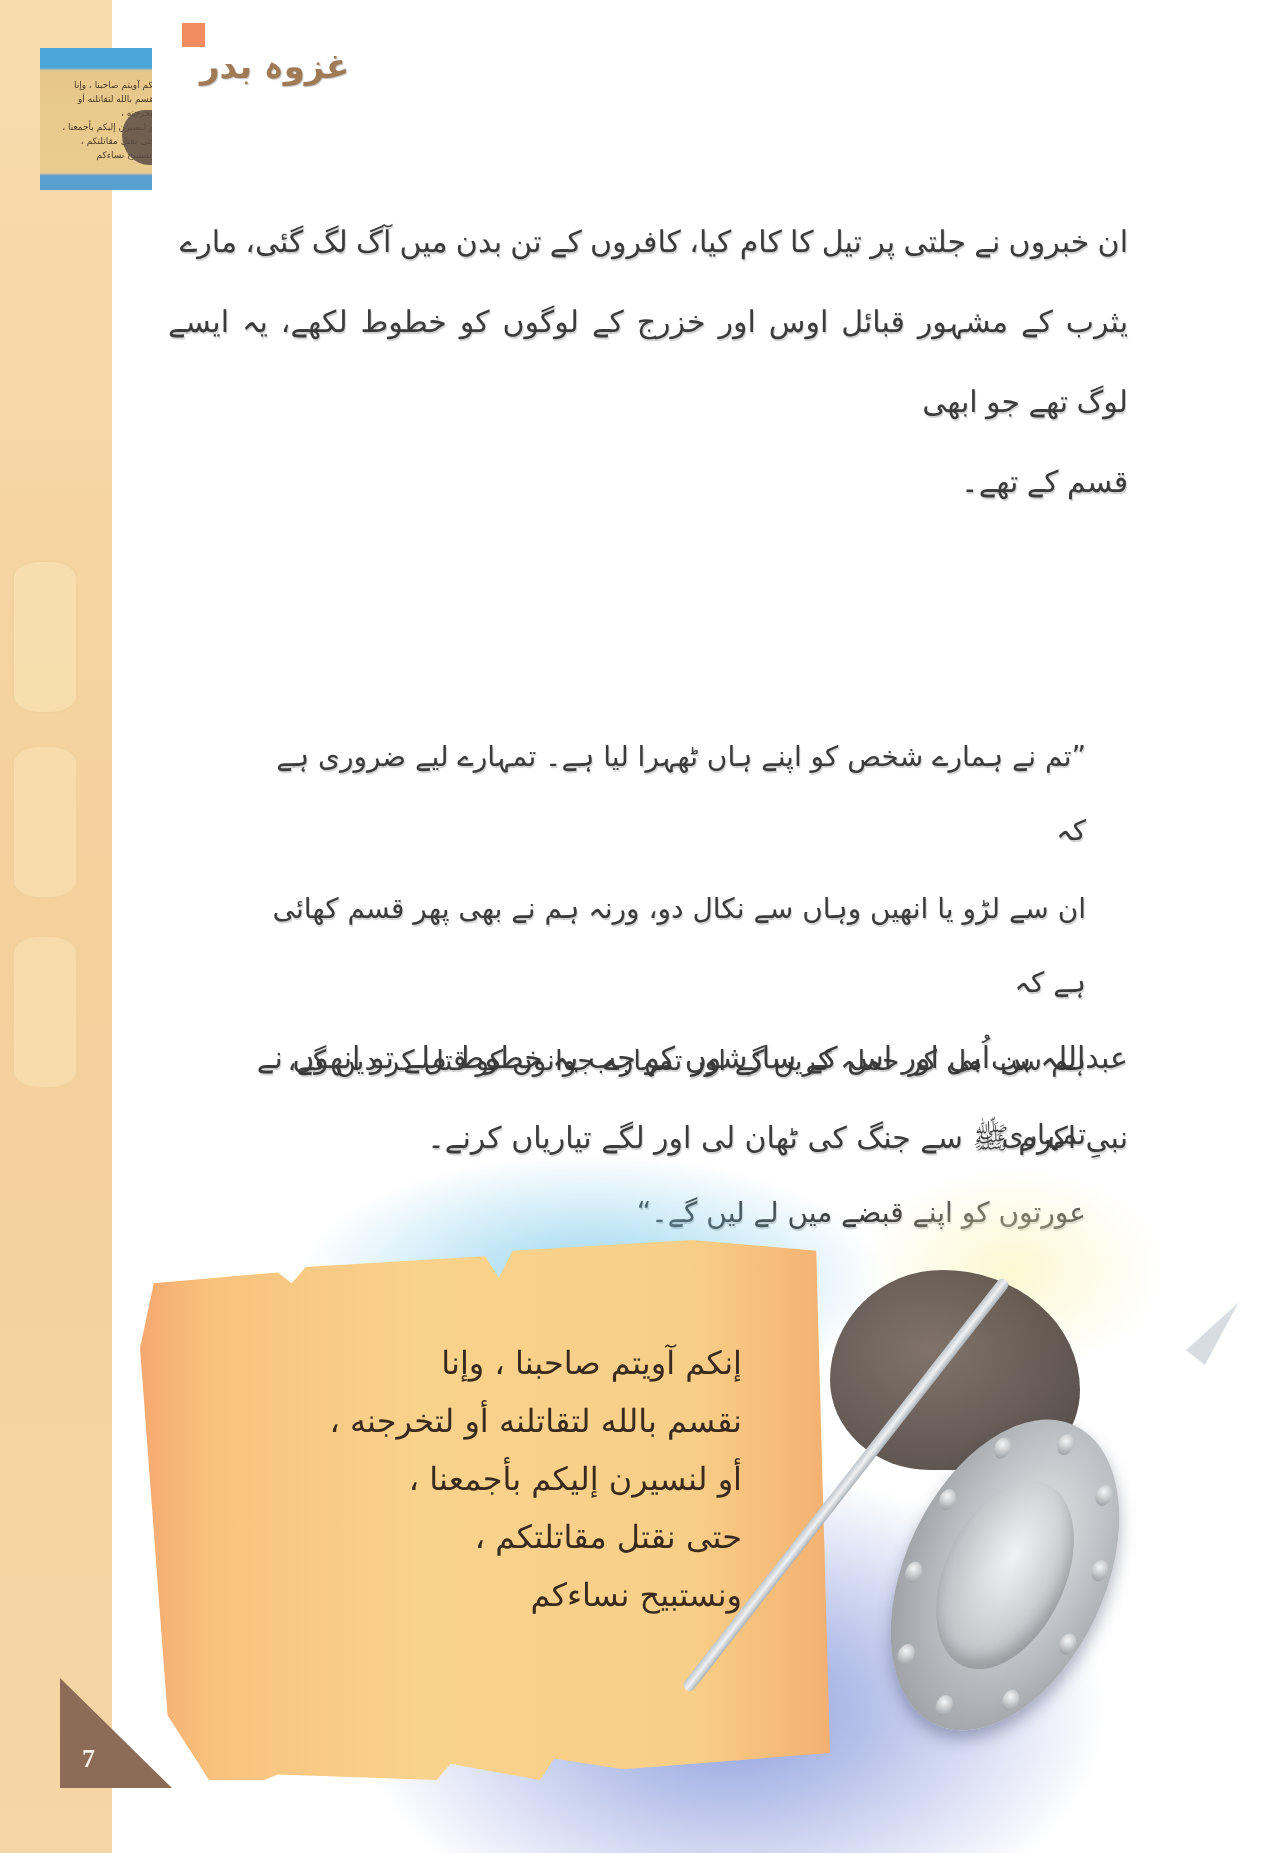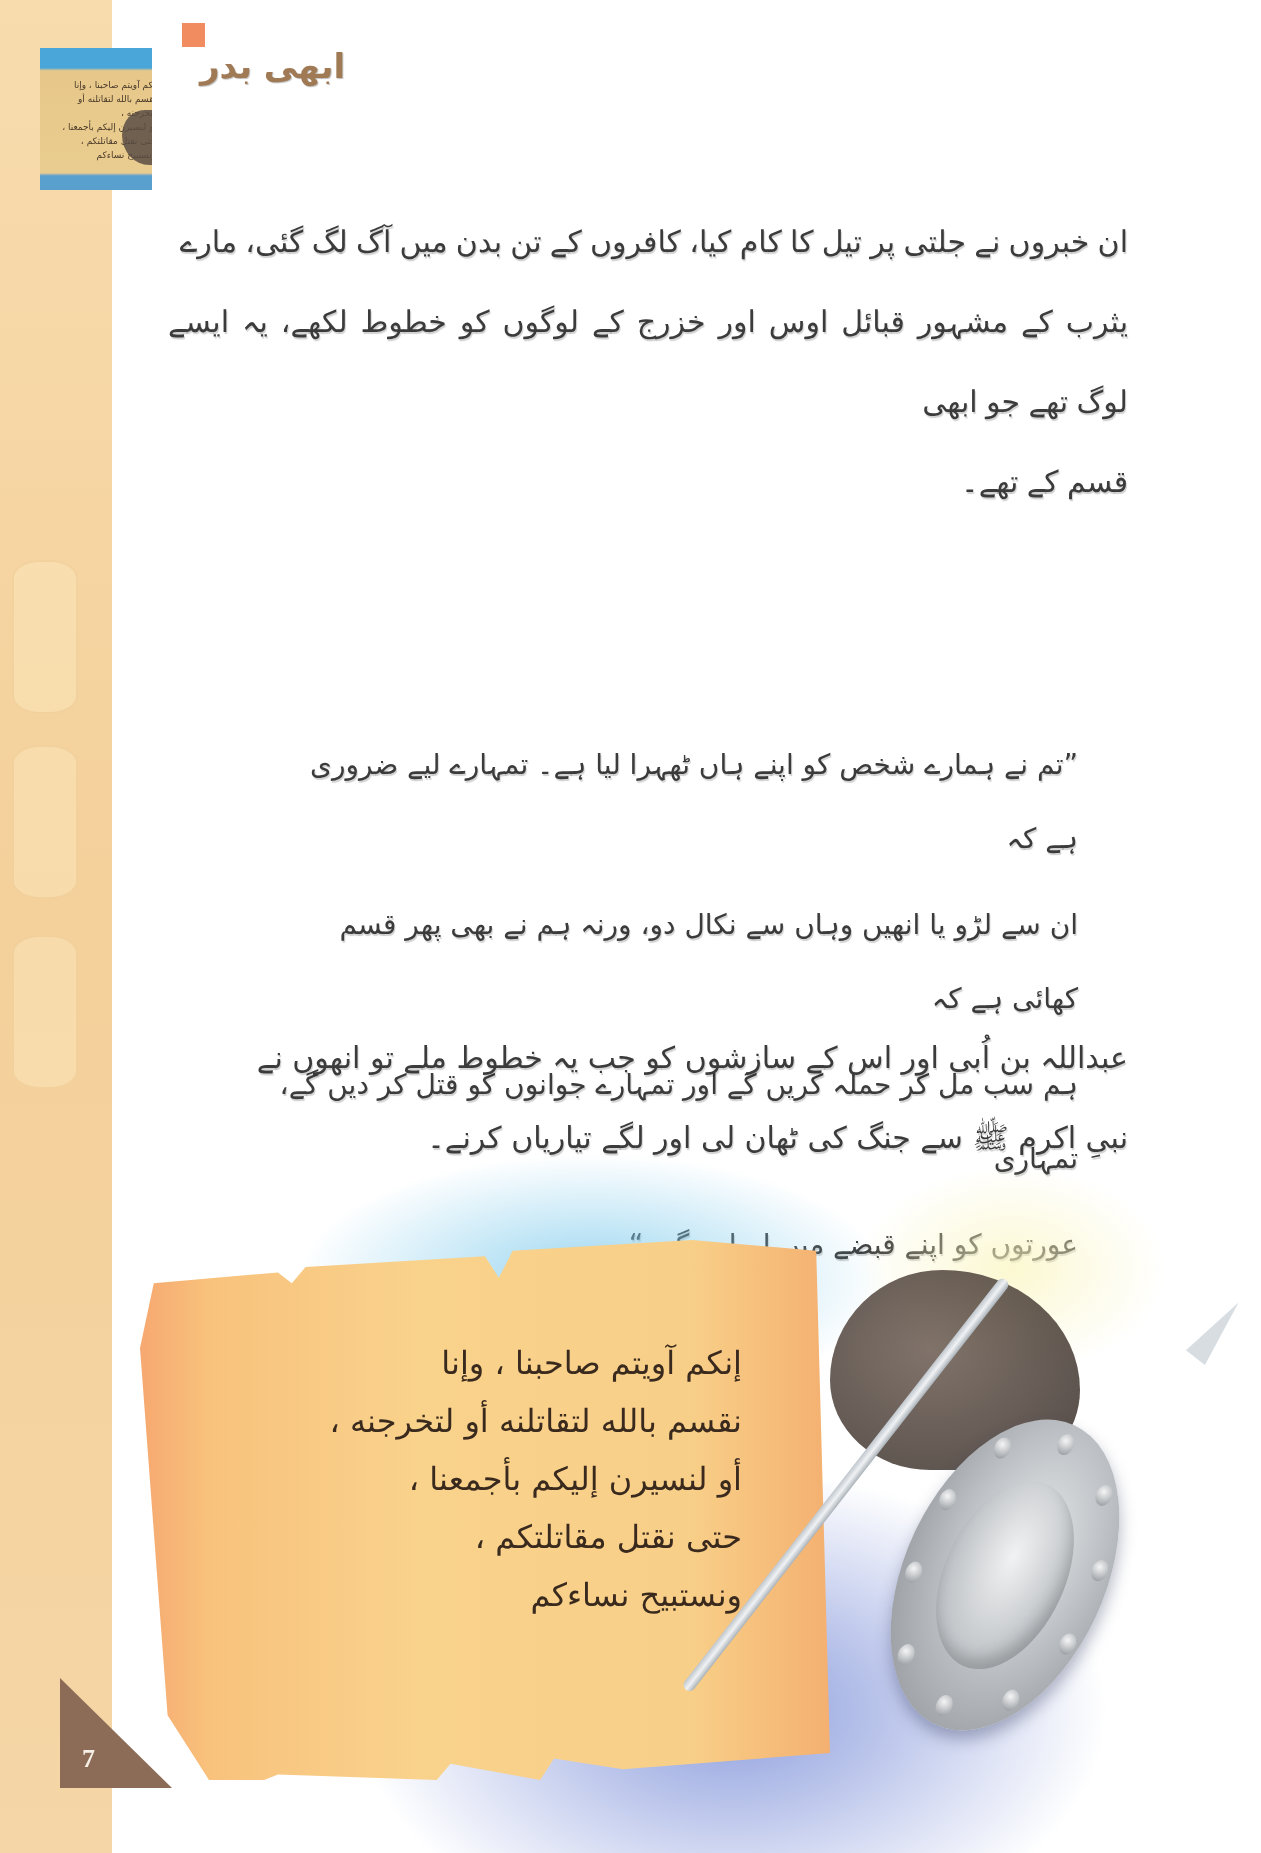--- a/index.html
+++ b/index.html
@@ -47,21 +47,21 @@
     font-family:Liberation Sans, sans-serif;
     text-shadow:1px 2px 1px rgba(0,0,0,0.18);
   }
   .body-text p { margin:0; }
   .quote {
     position:absolute; left:260px; top:716px; width:830px;
     direction:rtl; text-align:right;
     color:#3b3b3b; font-size:28px; line-height:74px;
     text-shadow:1px 2px 1px rgba(0,0,0,0.18);
   }
-  .quote p { margin:12px; }
+  .quote p { margin:4px; }
   .closing {
     position:absolute; left:168px; top:1018px; width:960px;
     direction:rtl; text-align:justify; text-align-last:right;
     color:#3b3b3b; font-size:30px; line-height:80px;
     text-shadow:1px 2px 1px rgba(0,0,0,0.18);
   }
   .closing p { margin:0; }
   .scene-bg {
     position:absolute; left:112px; top:1150px; width:1149px; height:703px;
     background:
@@ -137,21 +137,21 @@
   <div class="thumb-text">
     <div>نکم آویتم صاحبنا ، وإنا</div>
     <div>نقسم بالله لتقاتلنه أو لتخرجنه ،</div>
     <div>أو لنسيرن إليكم بأجمعنا ،</div>
     <div>حتى نقتل مقاتلتكم ،</div>
     <div>ونستبيح نساءكم</div>
   </div>
   <div class="thumb-rock"></div>
 </div>
 <div class="accent-square"></div>
-<div class="title">ابھی بدر</div>
+<div class="title">غزوہ بدر</div>
 
 <div class="body-text">
   <p>ان خبروں نے جلتی پر تیل کا کام کیا، کافروں کے تن بدن میں آگ لگ گئی، مارے</p>
   <p>یثرب کے مشہور قبائل اوس اور خزرج کے لوگوں کو خطوط لکھے، یہ ایسے لوگ تھے جو ابھی</p>
   <p>قسم کے تھے۔</p>
 </div>
 
 <div class="quote">
   <p>”تم نے ہمارے شخص کو اپنے ہاں ٹھہرا لیا ہے۔ تمہارے لیے ضروری ہے کہ</p>
   <p>ان سے لڑو یا انھیں وہاں سے نکال دو، ورنہ ہم نے بھی پھر قسم کھائی ہے کہ</p>

